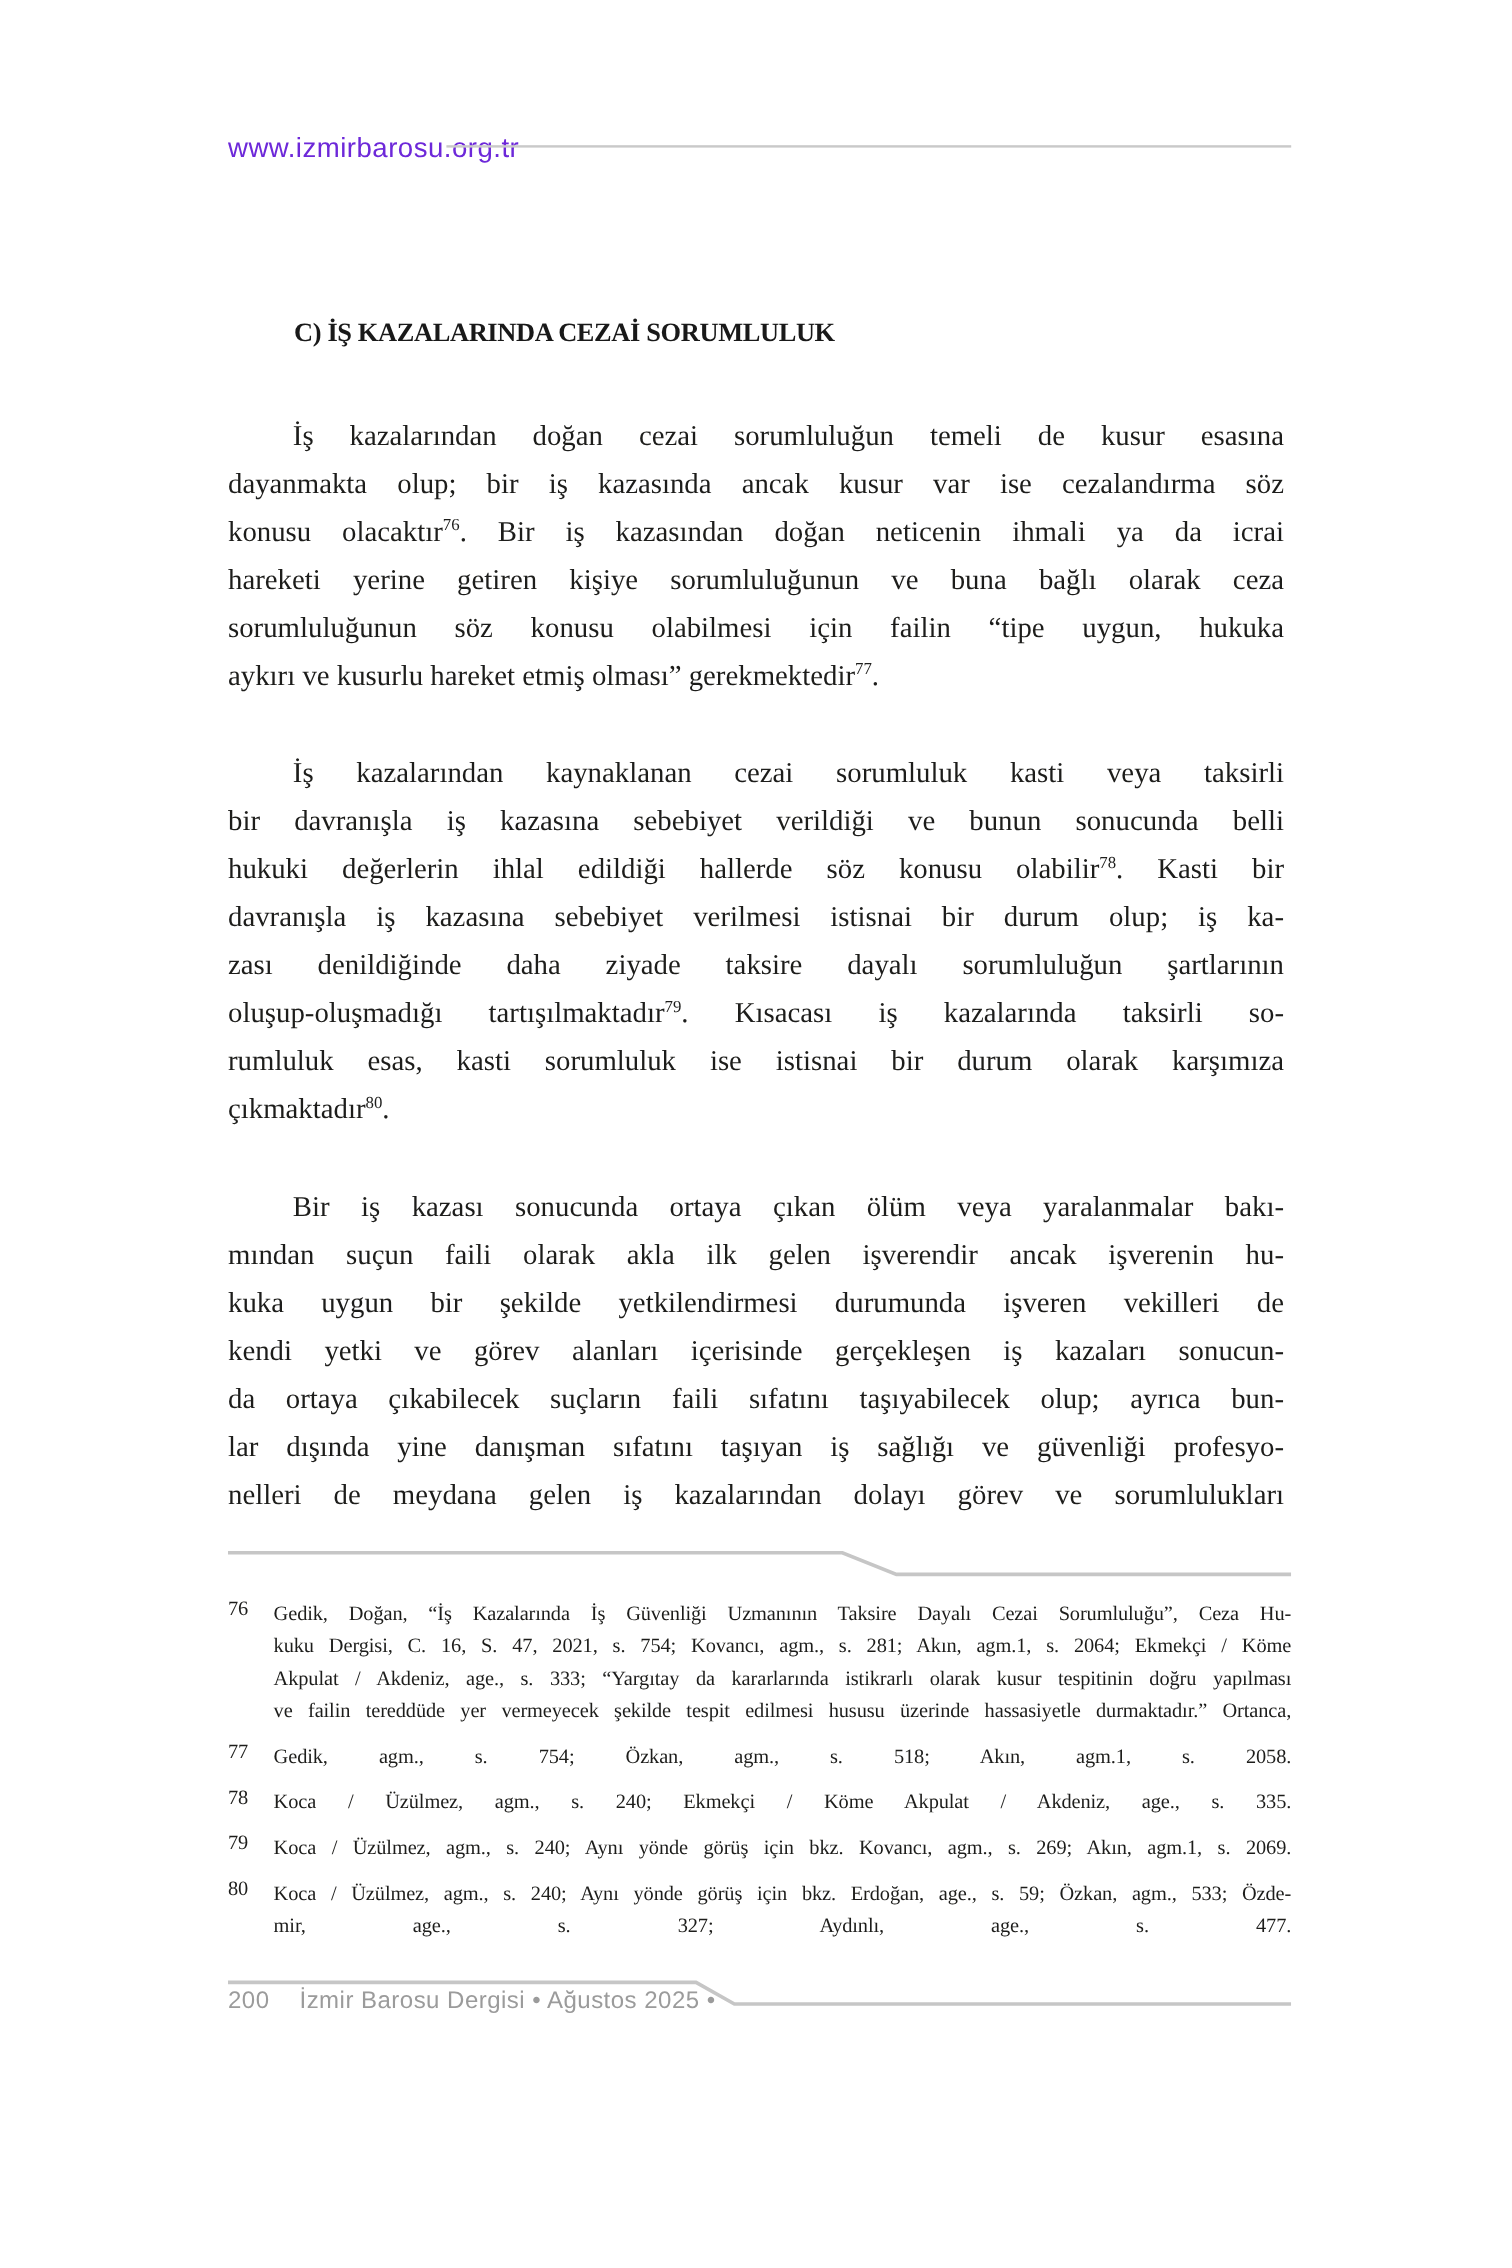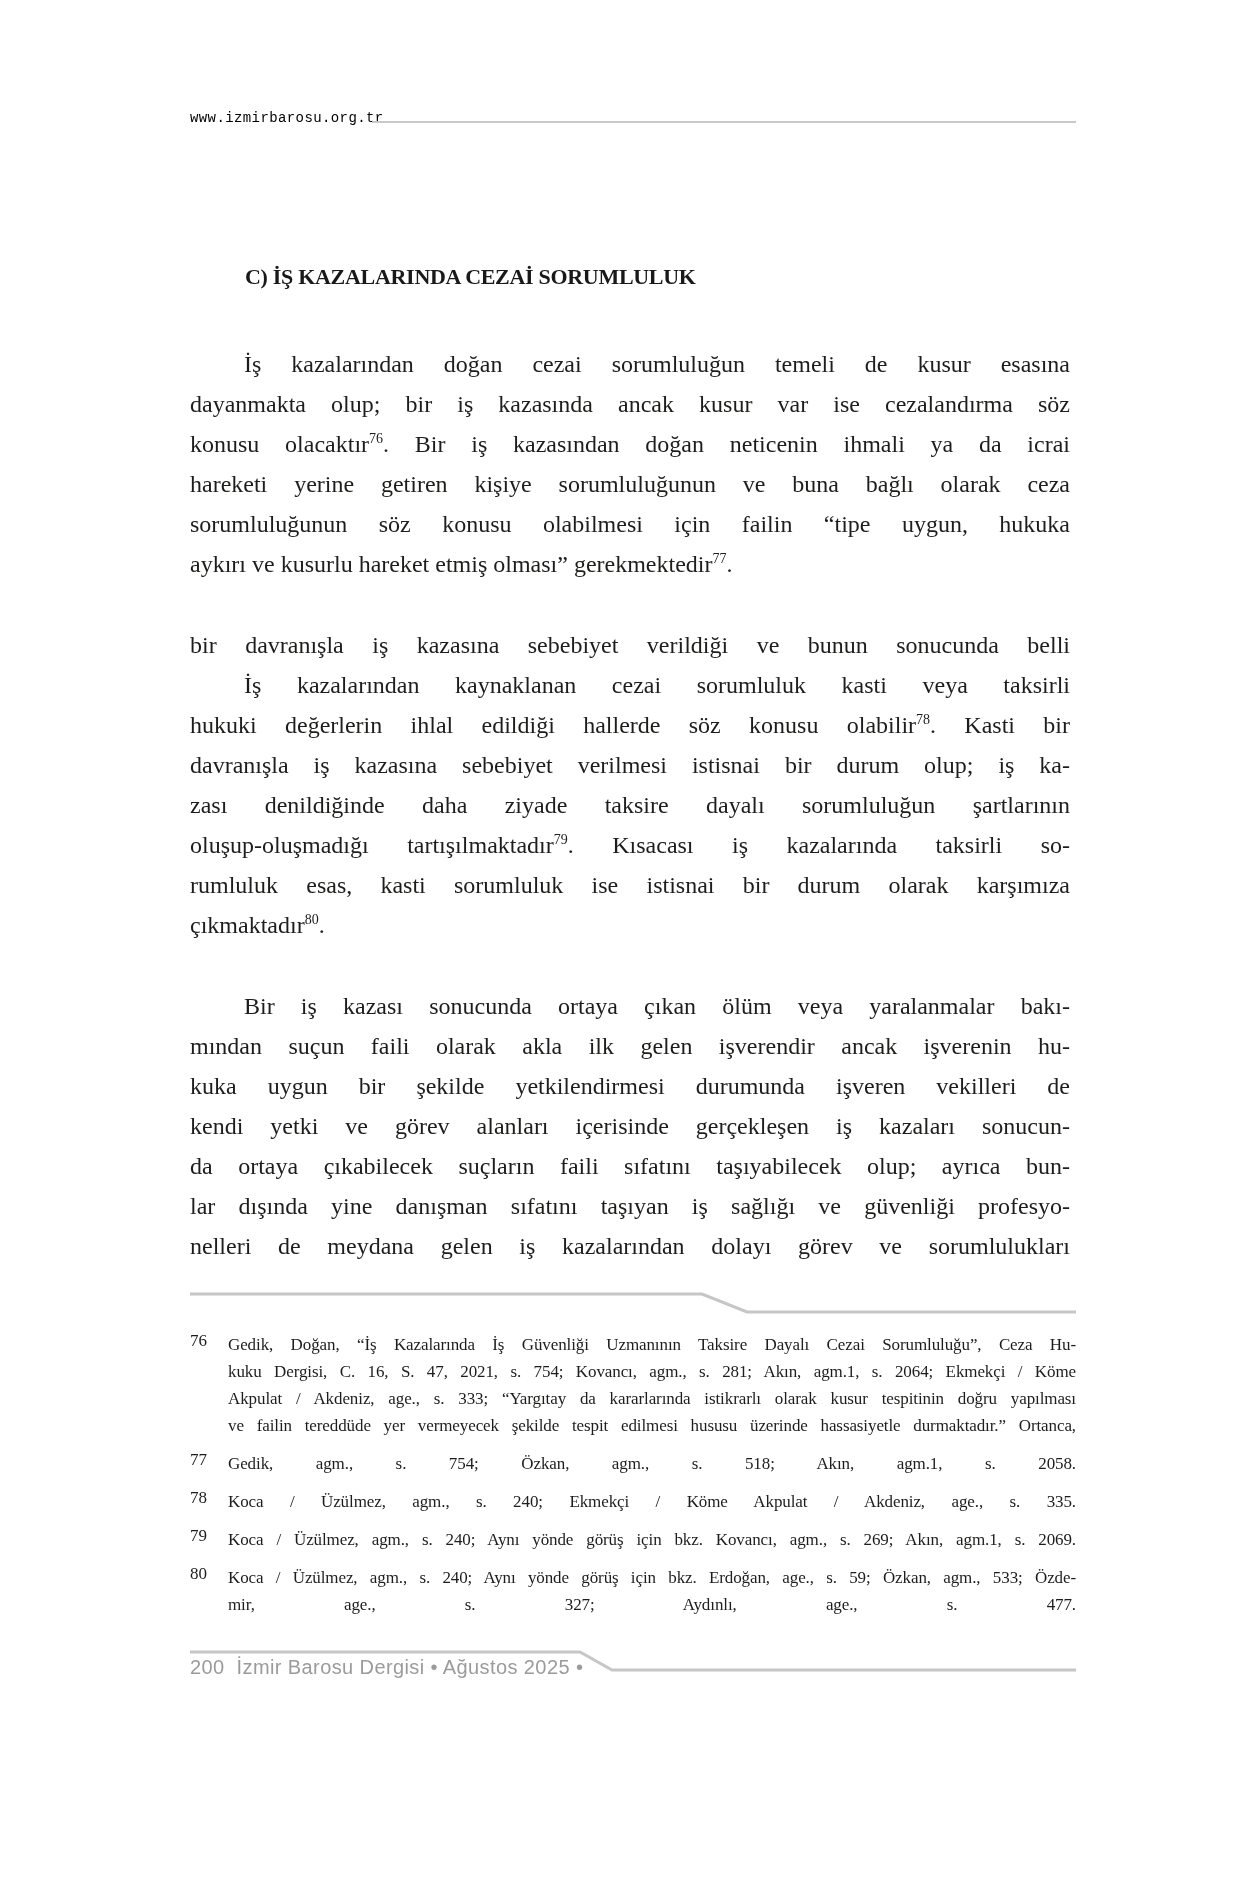--- a/index.html
+++ b/index.html
@@ -1,20 +1,20 @@
 <!DOCTYPE html>
 <html><head>
 <meta charset="utf-8">
 <style>
   html,body{margin:0;padding:0;background:#ffffff;}
   .page{position:relative;width:1260px;height:1890px;background:#ffffff;overflow:hidden;
         font-family:"Liberation Serif", serif;color:#1d1d1b;}
 
-  .header-url{position:absolute;left:190px;top:110px;font-family:Liberation Mono, monospace;
-              font-size:14px;color:#000000;letter-spacing:0.4px;}
+  .header-url{position:absolute;left:190px;top:110px;font-family:Liberation Sans, sans-serif;
+              font-size:23px;color:#6d28d9;letter-spacing:0.4px;}
   .header-rule{position:absolute;left:372px;top:121px;width:704px;height:2px;background:#c9c9c9;}
 
   .title{position:absolute;left:245px;top:264px;margin:0;font-size:22px;font-weight:bold;
          letter-spacing:-0.3px;color:#191919;white-space:nowrap;}
 
   .body{position:absolute;left:190px;top:344px;width:880px;font-size:24px;line-height:40px;}
   .para + .para{margin-top:41px;}
   .bline{text-align:justify;text-align-last:justify;height:40px;}
   .bline.first{text-indent:54px;}
   .lastleft{text-align-last:left;}
@@ -25,21 +25,21 @@
   .fnsep{top:1290px;}
   .ftrule{top:1648px;}
 
   .footnotes{position:absolute;left:190px;top:1331px;width:886px;font-size:17px;line-height:27px;letter-spacing:-0.1px;}
   .fn{position:relative;padding-left:38px;margin-bottom:11px;}
   .fn-num{position:absolute;left:0;top:-4px;font-size:17px;}
   .fline{text-align:justify;text-align-last:justify;}
 
   .footer-text{position:absolute;left:190px;top:1656px;font-family:"Liberation Sans",sans-serif;
                font-size:20px;color:#9b9b9b;letter-spacing:0.4px;white-space:nowrap;}
-  .footer-text .pagenum{margin-right:12px;}
+  .footer-text .pagenum{margin-right:25px;}
 </style>
 </head>
 <body>
 
 <div class="page">
 
   <span class="header-url">www.izmirbarosu.org.tr</span>
   <div class="header-rule"></div>
 
   <h1 class="title">C) İŞ KAZALARINDA CEZAİ SORUMLULUK</h1>
@@ -47,22 +47,22 @@
   <main class="body" id="body-text">
       <div class="para">
         <div class="bline first"><span>İş kazalarından doğan cezai sorumluluğun temeli de kusur esasına</span></div>
         <div class="bline"><span>dayanmakta olup; bir iş kazasında ancak kusur var ise cezalandırma söz</span></div>
         <div class="bline"><span>konusu olacaktır</span><span class="sup">76</span><span>. Bir iş kazasından doğan neticenin ihmali ya da icrai</span></div>
         <div class="bline"><span>hareketi yerine getiren kişiye sorumluluğunun ve buna bağlı olarak ceza</span></div>
         <div class="bline"><span>sorumluluğunun söz konusu olabilmesi için failin </span><span class="it">“tipe uygun, hukuka</span></div>
         <div class="bline lastleft"><span class="it">aykırı ve kusurlu hareket etmiş olması”</span><span> gerekmektedir</span><span class="sup">77</span><span>.</span></div>
       </div>
       <div class="para">
+        <div class="bline first"><span>İş kazalarından kaynaklanan cezai sorumluluk kasti veya taksirli</span></div>
         <div class="bline"><span>bir davranışla iş kazasına sebebiyet verildiği ve bunun sonucunda belli</span></div>
-        <div class="bline first"><span>İş kazalarından kaynaklanan cezai sorumluluk kasti veya taksirli</span></div>
         <div class="bline"><span>hukuki değerlerin ihlal edildiği hallerde söz konusu olabilir</span><span class="sup">78</span><span>. Kasti bir</span></div>
         <div class="bline"><span>davranışla iş kazasına sebebiyet verilmesi istisnai bir durum olup; iş ka-</span></div>
         <div class="bline"><span>zası denildiğinde daha ziyade taksire dayalı sorumluluğun şartlarının</span></div>
         <div class="bline"><span>oluşup-oluşmadığı tartışılmaktadır</span><span class="sup">79</span><span>. Kısacası iş kazalarında taksirli so-</span></div>
         <div class="bline"><span>rumluluk esas, kasti sorumluluk ise istisnai bir durum olarak karşımıza</span></div>
         <div class="bline lastleft"><span>çıkmaktadır</span><span class="sup">80</span><span>.</span></div>
       </div>
       <div class="para">
         <div class="bline first"><span>Bir iş kazası sonucunda ortaya çıkan ölüm veya yaralanmalar bakı-</span></div>
         <div class="bline"><span>mından suçun faili olarak akla ilk gelen işverendir ancak işverenin hu-</span></div>

